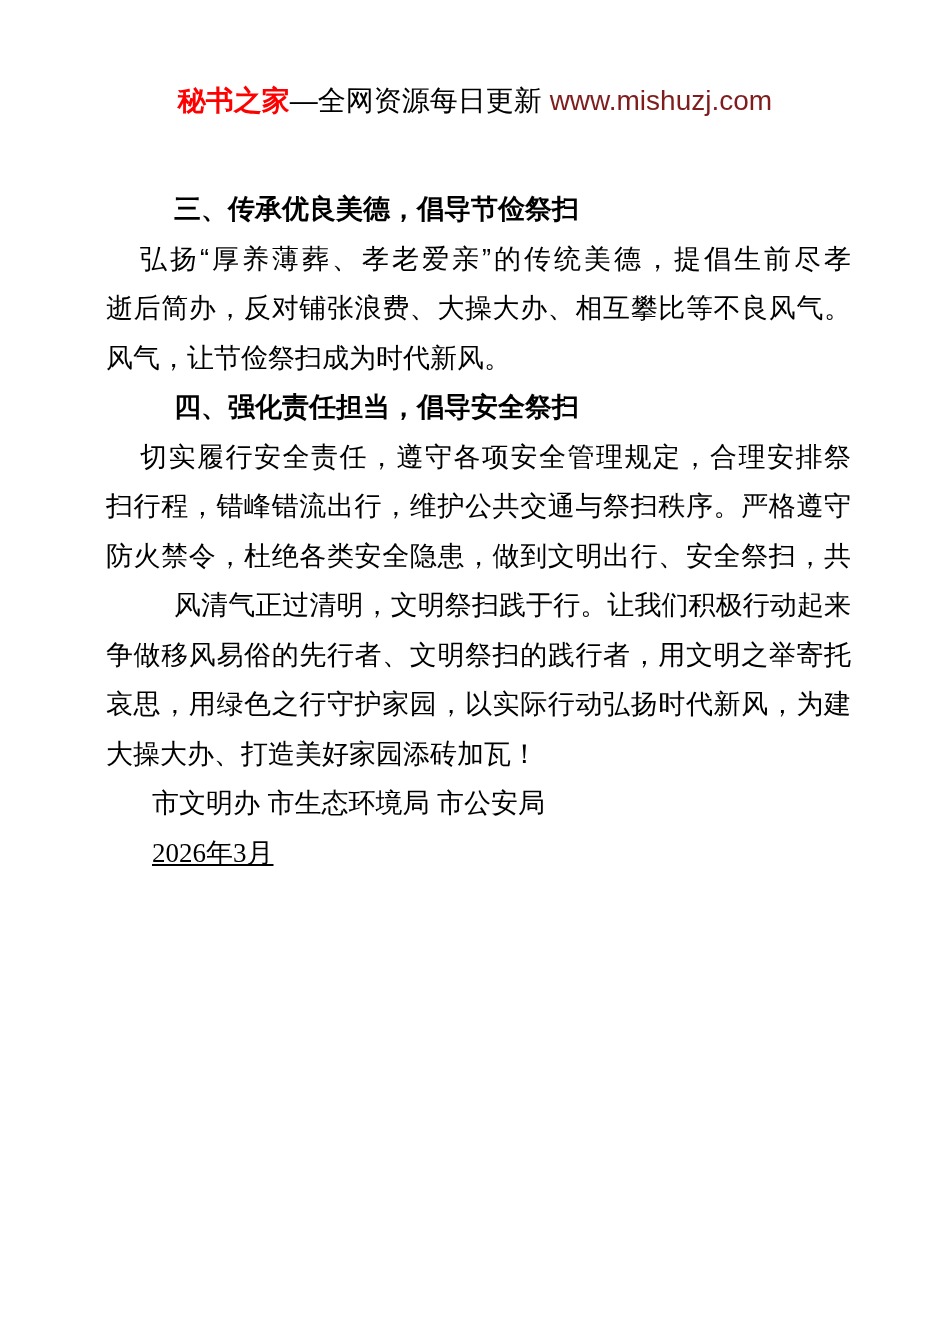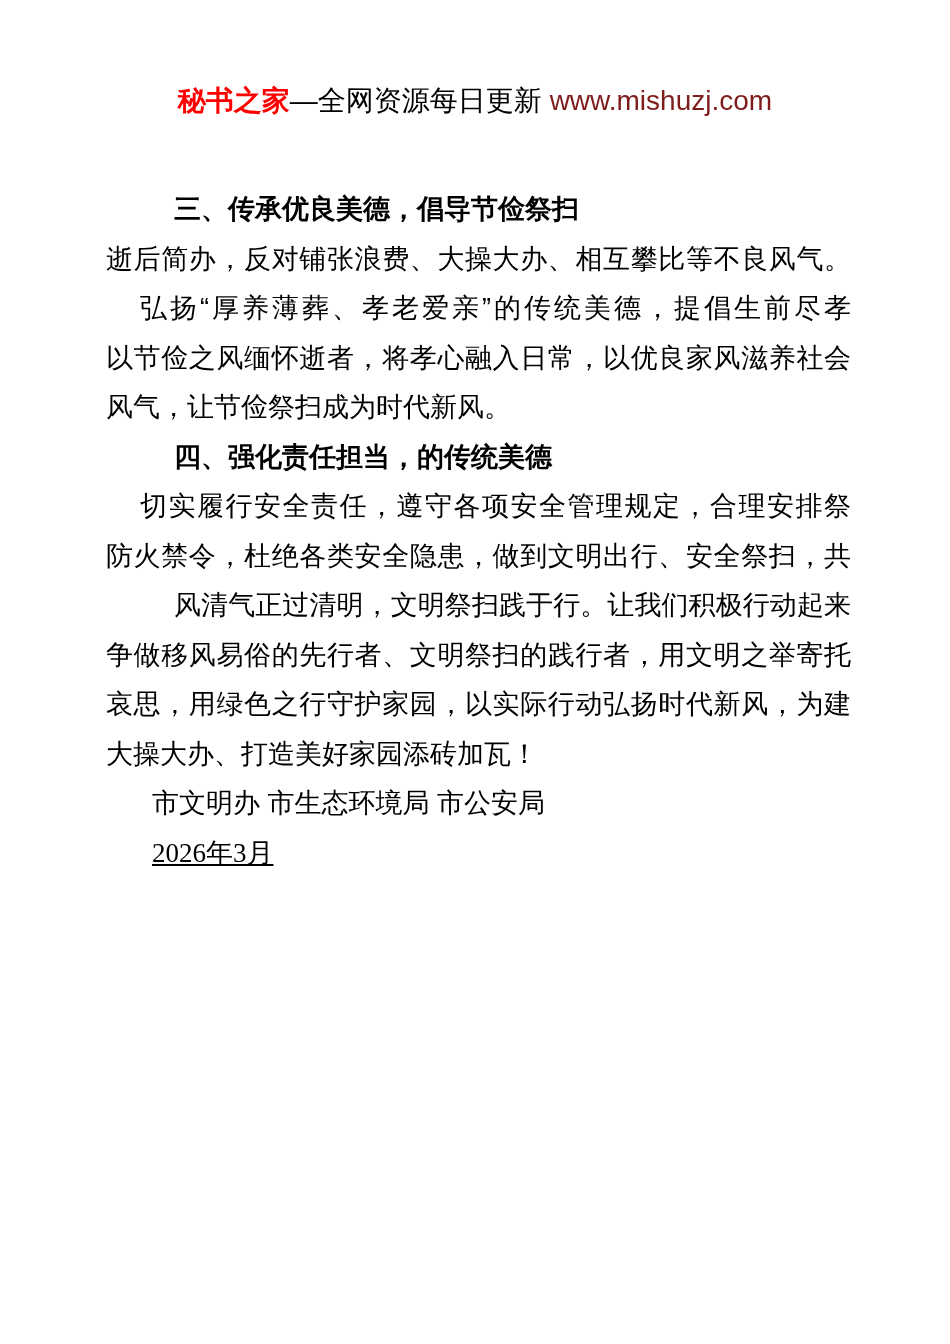--- a/index.html
+++ b/index.html
@@ -52,27 +52,27 @@
 
 <div class="page">
 
   <div class="header">
     <span class="brand">秘书之家</span><span class="tagline">—全网资源每日更新 </span><span class="url">www.mishuzj.com</span>
   </div>
 
   <div class="doc">
 
     <div class="ln ln-end heading ind-lg">三、传承优良美德，倡导节俭祭扫</div>
+    <div class="ln ind-sm">弘扬“厚养薄葬、孝老爱亲”的传统美德，提倡生前尽孝</div>
     <div class="ln">逝后简办，反对铺张浪费、大操大办、相互攀比等不良风气。</div>
-    <div class="ln ind-sm">弘扬“厚养薄葬、孝老爱亲”的传统美德，提倡生前尽孝</div>
-    <div class="ln">以节俭之风缅怀逝者，将孝心融入日常，以优良家风滋养社会</div>
     <div class="ln ln-end">风气，让节俭祭扫成为时代新风。</div>
 
-    <div class="ln ln-end heading ind-lg">四、强化责任担当，的传统美德</div>
+    <div class="ln ln-end heading ind-lg">四、强化责任担当，倡导安全祭扫</div>
     <div class="ln ind-sm">切实履行安全责任，遵守各项安全管理规定，合理安排祭</div>
+    <div class="ln">扫行程，错峰错流出行，维护公共交通与祭扫秩序。严格遵守</div>
     <div class="ln">防火禁令，杜绝各类安全隐患，做到文明出行、安全祭扫，共</div>
 
     <div class="ln ind-lg">风清气正过清明，文明祭扫践于行。让我们积极行动起来</div>
     <div class="ln">争做移风易俗的先行者、文明祭扫的践行者，用文明之举寄托</div>
     <div class="ln">哀思，用绿色之行守护家园，以实际行动弘扬时代新风，为建</div>
     <div class="ln ln-end">大操大办、打造美好家园添砖加瓦！</div>
 
     <div class="ln ln-end ind-sg">市文明办 市生态环境局 市公安局</div>
     <div class="ln ln-end ind-sg date-line">2026年3月</div>
 

